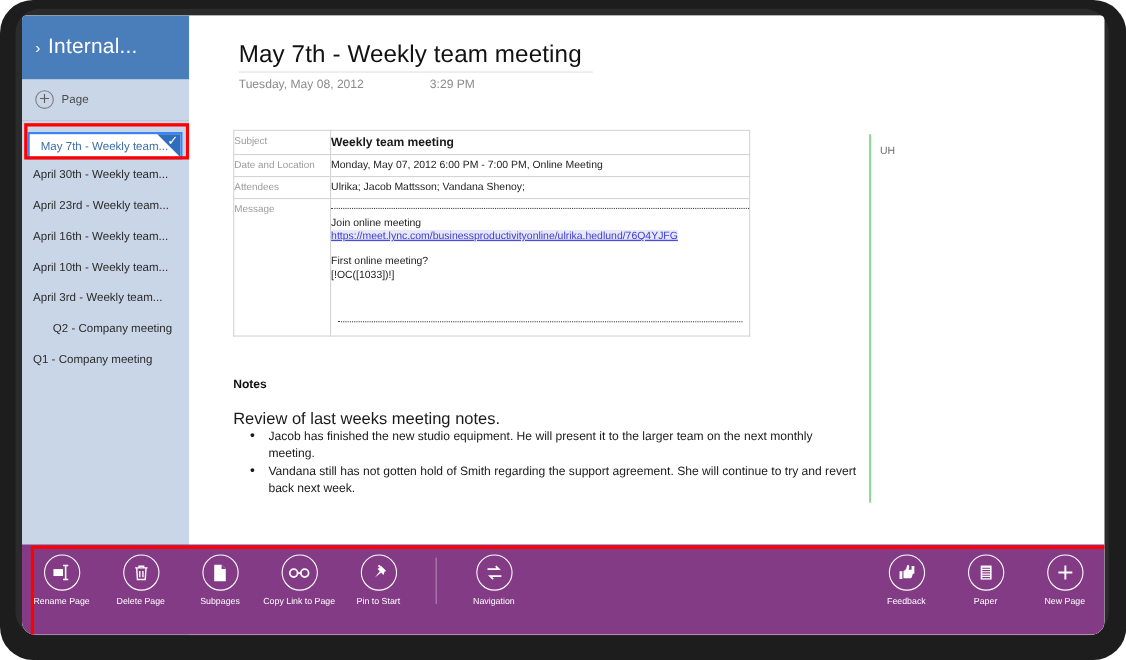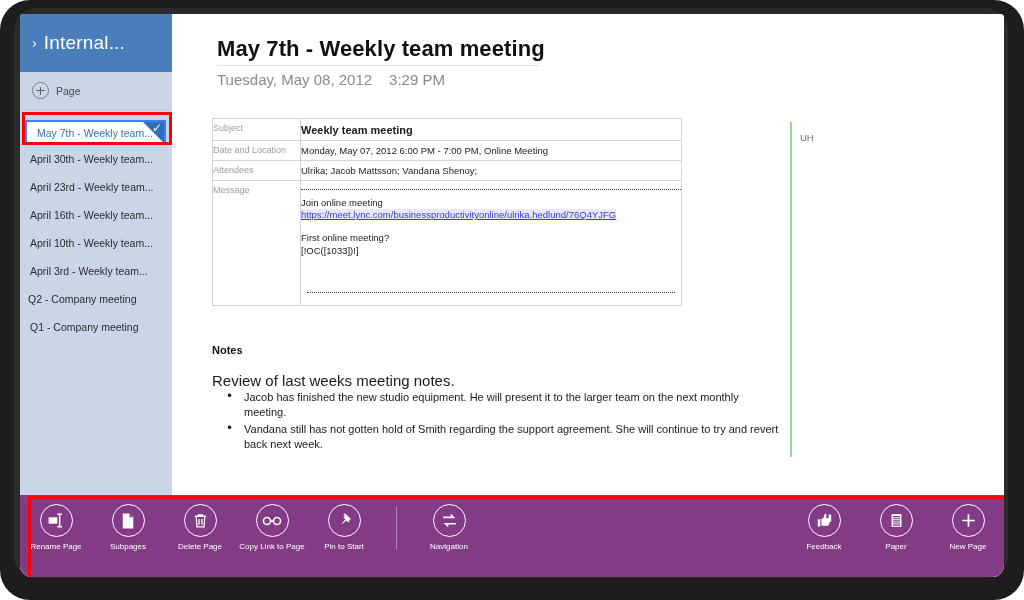--- a/index.html
+++ b/index.html
@@ -64,21 +64,21 @@
   #add-page-label { font-size: 10.5px; color: #4b4b4b; }
 
   #page-list { padding-top: 10px; }
   .page-item {
     height: 28px;
     display: flex; align-items: center;
     font-size: 10.5px; color: #2b2b2b;
     padding-left: 10px;
     white-space: nowrap;
   }
-  .page-item.indent2 { padding-left: 8px; }
+  .page-item.indent2 { padding-left: 28px; }
   .page-item.selected {
     position: relative;
     margin: 0 6px 0 5px;
     padding-left: 10px;
     height: 25px;
     background: #ffffff;
     border: 2px solid #3b82f6;
     color: #3d6fa8;
   }
   .sel-corner {
@@ -102,31 +102,31 @@
 
   
   #canvas {
     position: absolute; left: 152px; top: 0; right: 0;
     height: 100%;
     background: #ffffff;
     overflow: hidden;
   }
   #page-title {
     position: absolute; left: 45px; top: 22px;
-    font-size: 22px; font-weight: 700; color: #111111;
+    font-size: 22px; font-weight: 400; color: #111111;
     letter-spacing: .1px;
   }
   #title-rule {
     position: absolute; left: 45px; top: 51px; width: 322px;
     border-bottom: 1px solid #e2e2e2;
   }
   #date-row {
     position: absolute; left: 45px; top: 57px;
-    font-size: 15px; color: #8a8a8a;
-    display: flex; gap: 17px; align-items: center;
+    font-size: 11px; color: #8a8a8a;
+    display: flex; gap: 60px; align-items: center;
   }
 
   
   #meeting-table {
     position: absolute; left: 40px; top: 104px;
     width: 470px;
     border: 1px solid #d4d4d4;
     border-collapse: collapse;
     table-layout: fixed;
     background: #ffffff;
@@ -339,36 +339,36 @@
                 <rect x="2" y="8" width="11" height="8" fill="#fff" stroke="none"></rect>
                 <line x1="16" y1="4" x2="16" y2="20"></line>
                 <line x1="13" y1="4" x2="19" y2="4"></line>
                 <line x1="13" y1="20" x2="19" y2="20"></line>
               </svg>
             </div>
             <div class="cmd-label">Rename Page</div>
           </div>
           <div class="bar-cmd">
             <div class="cmd-circle">
-              <svg class="cmd-svg" width="18" height="18" viewBox="0 0 24 24">
-                <path d="M5 2h9l5 5v15H5z" fill="#fff"></path>
-                <path d="M14 2v5h5z" fill="#843b86"></path>
-              </svg>
-            </div>
-            <div class="cmd-label">Subpages</div>
-          </div>
-          <div class="bar-cmd">
-            <div class="cmd-circle">
               <svg class="cmd-svg" width="17" height="17" viewBox="0 0 24 24" fill="none" stroke="#fff" stroke-width="1.8">
                 <path d="M4 6h16M9 6V4h6v2M6 6l1 15h10l1-15"></path>
                 <line x1="10" y1="10" x2="10" y2="18"></line>
                 <line x1="14" y1="10" x2="14" y2="18"></line>
               </svg>
             </div>
             <div class="cmd-label">Delete Page</div>
+          </div>
+          <div class="bar-cmd">
+            <div class="cmd-circle">
+              <svg class="cmd-svg" width="18" height="18" viewBox="0 0 24 24">
+                <path d="M5 2h9l5 5v15H5z" fill="#fff"></path>
+                <path d="M14 2v5h5z" fill="#843b86"></path>
+              </svg>
+            </div>
+            <div class="cmd-label">Subpages</div>
           </div>
           <div class="bar-cmd">
             <div class="cmd-circle">
               <svg class="cmd-svg" width="20" height="20" viewBox="0 0 28 20" fill="none" stroke="#fff" stroke-width="2.2">
                 <rect x="2" y="5" width="10" height="10" rx="5"></rect>
                 <rect x="16" y="5" width="10" height="10" rx="5"></rect>
                 <line x1="11" y1="10" x2="17" y2="10"></line>
               </svg>
             </div>
             <div class="cmd-label">Copy Link to Page</div>

